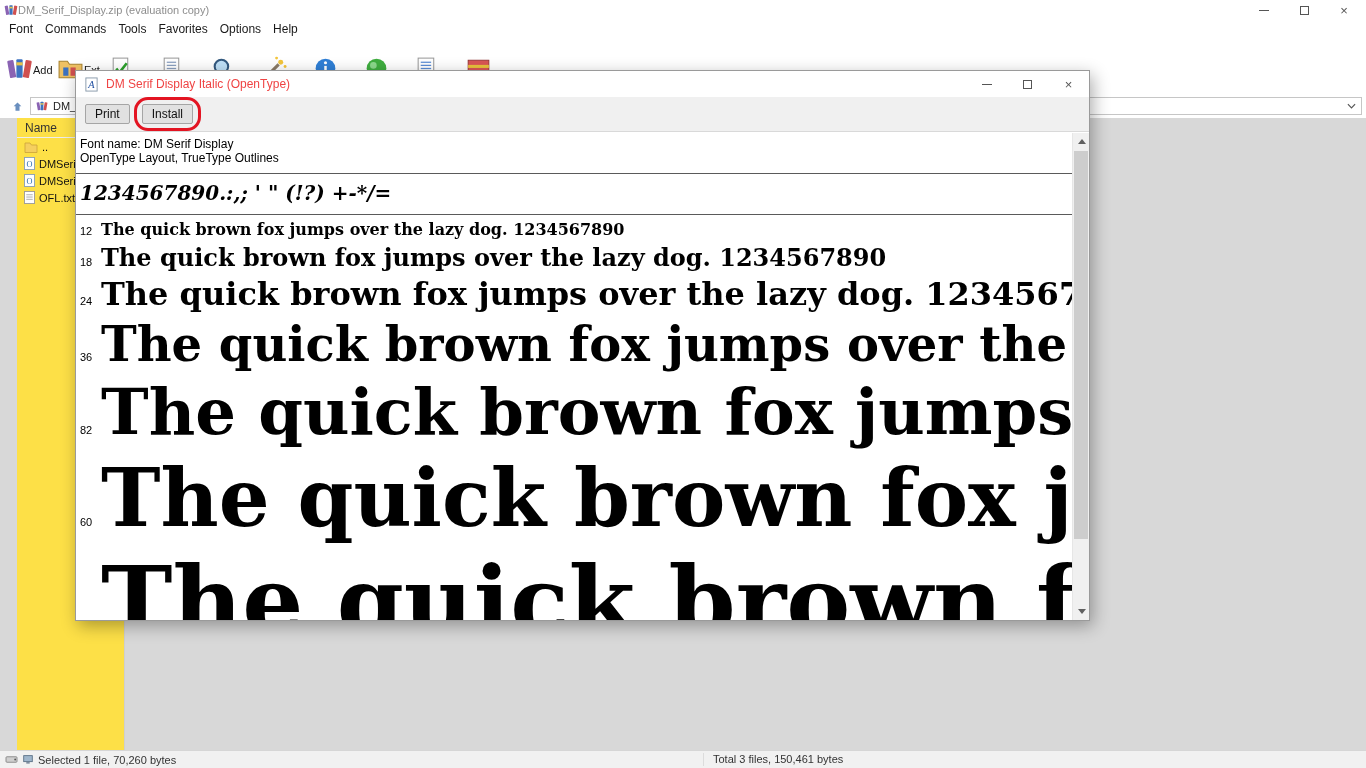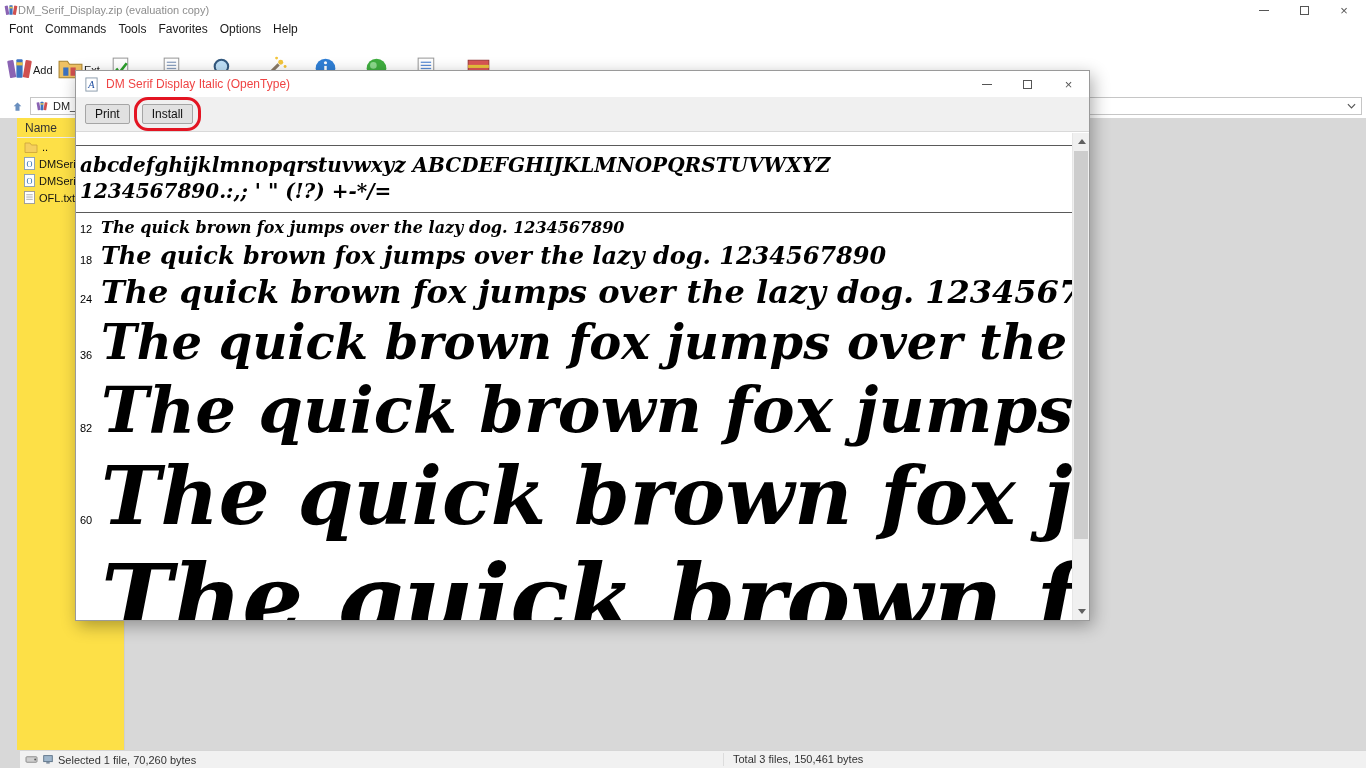--- a/index.html
+++ b/index.html
@@ -43,21 +43,21 @@
   .filepane { position: absolute; left: 0; top: 0; bottom: 0; width: 108px; background: #fde047;
               border-right: 1px solid #cfcfcf; overflow: hidden; margin-left: 17px; }
   .colheader { height: 20px; font-size: 12px; color: #333; padding: 3px 0 0 8px;
                border-bottom: 1px solid #ededed; position: relative; }
   .colheader::after { content: ""; position: absolute; right: 5px; top: 3px; bottom: 3px; width: 1px; background: #e4e4e4; }
   .file-row { height: 17px; display: flex; align-items: center; gap: 4px; padding-left: 7px;
               font-size: 11px; color: #111; white-space: nowrap; }
   .file-row svg { flex: none; }
 
   .statusbar { position: absolute; left: 0; right: 0; bottom: 0; height: 18px; background: #f1f1f1;
-               border-top: 1px solid #d6d6d6; font-size: 11px; color: #333; margin-left: 20px; }
+               border-top: 1px solid #d6d6d6; font-size: 11px; color: #333; }
   .status-left { position: absolute; left: 5px; top: 0; height: 17px; display: flex; align-items: center; gap: 4px; }
   .status-total { position: absolute; left: 713px; top: 2px; }
   .status-sep { position: absolute; top: 2px; bottom: 2px; width: 1px; background: #dcdcdc; }
 
   
   #fontviewer { position: absolute; left: 75px; top: 70px; width: 1015px; height: 551px;
                 background: #fff; border: 1px solid #9a9a9a; box-shadow: 3px 5px 16px rgba(0,0,0,.32); }
   .fv-titlebar { position: absolute; top: 0; left: 0; right: 0; height: 26px; background: #fff;
                  display: flex; align-items: center; padding-left: 8px; gap: 7px; }
   .fv-title { font-size: 12px; color: #ef4444; }
@@ -72,21 +72,21 @@
               border: 3px solid #e31422; border-radius: 14px; pointer-events: none; }
 
   .fv-content { position: absolute; top: 62px; left: 0; right: 17px; bottom: 0; overflow: hidden;
                 padding: 4px 0 0 4px; background: #fff; }
   .fv-info { font-size: 12px; line-height: 14px; color: #000; }
   .fv-sep { border: none; border-top: 1px solid #5a5a5a; margin: 8px 0 6px -4px; }
   .fv-alpha { font-family: "DejaVu Serif", serif; font-style: italic; font-weight: bold;
               font-size: 20px; line-height: 26px; white-space: nowrap; color: #000; }
   .sample-row { display: flex; align-items: baseline; white-space: nowrap; margin-top: 5px; }
   .size-label { font-size: 11px; color: #000; width: 21px; flex: none; font-family: "Liberation Sans", sans-serif; }
-  .sample-text { font-family: "DejaVu Serif", serif; font-style: italic; font-weight: bold; color: #000; }
+  .sample-text { font-family: "DejaVu Serif", serif; font-weight: bold; color: #000; }
   .s12 { font-size: 16px; line-height: 18px; }
   .s18 { font-size: 24px; line-height: 27px; }
   .s24 { font-size: 32px; line-height: 36px; }
   .s36 { font-size: 48px; line-height: 54px; }
   .s48 { font-size: 64px; line-height: 72px; }
   .s60 { font-size: 80px; line-height: 90px; }
   .s72 { font-size: 96px; line-height: 108px; }
 
   .fv-scrollbar { position: absolute; top: 62px; right: 0; bottom: 0; width: 17px; background: #f0f0f0;
                   border-left: 1px solid #e6e6e6; }
@@ -363,24 +363,25 @@
 
   <div class="fv-toolbar">
     <button class="fv-button">Print</button>
     <span class="install-wrap">
       <button class="fv-button">Install</button>
       <span class="red-ring"></span>
     </span>
   </div>
 
   <div class="fv-content">
+    <div class="fv-info">Font name: DM Serif Display</div>
+    <div class="fv-info">OpenType Layout, TrueType Outlines</div>
 
     <hr class="fv-sep">
 
-    <div class="fv-alpha">abcdefghijklmnopqrstuvwxyz ABCDEFGHIJKLMNOPQRSTUVWXYZ</div>
     <div class="fv-alpha">1234567890.:,; ' " (!?) +-*/=</div>
 
     <hr class="fv-sep">
 
     <div class="sample-row">
       <span class="size-label">12</span>
       <span class="sample-text s12">The quick brown fox jumps over the lazy dog. 1234567890</span>
     </div>
     <div class="sample-row">
       <span class="size-label">18</span>

